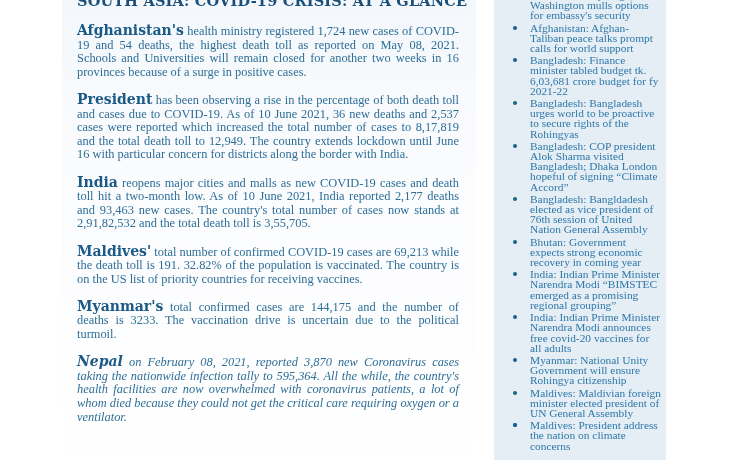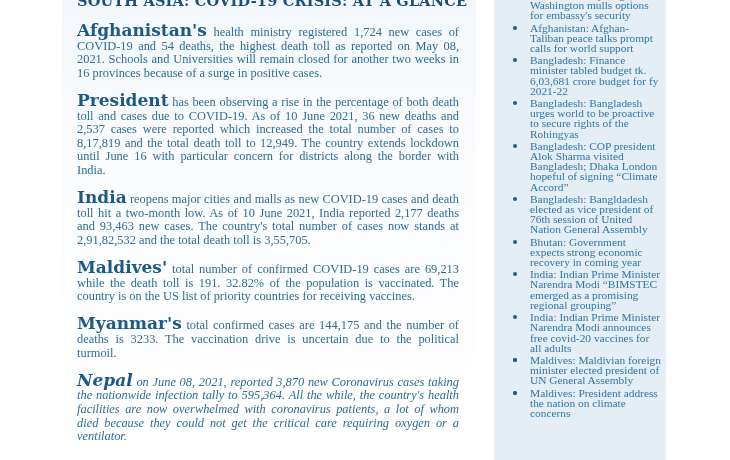--- a/index.html
+++ b/index.html
@@ -22,21 +22,21 @@
     font-size:14.5px; letter-spacing:0.2px;
     color:#1a4f7a; white-space:nowrap;
   }
   .article {
     position:absolute; left:77px; top:24px; width:382px;
     font-family:"Liberation Serif", serif;
     font-size:12.4px; line-height:13.6px;
     color:#2d6e97; text-align:justify;
   }
   .article p { margin:0 0 13.6px 0; }
-  .article b { color:#1b5a86; font-family:"DejaVu Serif", serif; font-size:17px; }
+  .article b { color:#1b5a86; font-family:"DejaVu Serif", serif; font-size:14px; }
   .article p.it { font-style:italic; }
   .sidebar {
     position:absolute; left:494px; top:-10px; width:172px; height:480px;
     background:#e5edf5;
   }
   .sidebar ul {
     list-style:none; margin:0; padding:0;
     position:absolute; left:0; top:0; width:172px;
   }
   .sidebar li {
@@ -57,35 +57,35 @@
   <div class="main"></div>
 
   <h1 class="headline">SOUTH ASIA: COVID-19 CRISIS: AT A GLANCE</h1>
 
   <div class="article">
     <p><b>Afghanistan's</b><span> health ministry registered 1,724 new cases of COVID-19 and 54 deaths, the highest death toll as reported on May 08, 2021. Schools and Universities will remain closed for another two weeks in 16 provinces because of a surge in positive cases.</span></p>
     <p><b>President</b><span> has been observing a rise in the percentage of both death toll and cases due to COVID-19. As of 10 June 2021, 36 new deaths and 2,537 cases were reported which increased the total number of cases to 8,17,819 and the total death toll to 12,949. The country extends lockdown until June 16 with particular concern for districts along the border with India.</span></p>
     <p><b>India</b><span> reopens major cities and malls as new COVID-19 cases and death toll hit a two-month low. As of 10 June 2021, India reported 2,177 deaths and 93,463 new cases. The country's total number of cases now stands at 2,91,82,532 and the total death toll is 3,55,705.</span></p>
     <p><b>Maldives'</b><span> total number of confirmed COVID-19 cases are 69,213 while the death toll is 191. 32.82% of the population is vaccinated. The country is on the US list of priority countries for receiving vaccines.</span></p>
     <p><b>Myanmar's</b><span> total confirmed cases are 144,175 and the number of deaths is 3233. The vaccination drive is uncertain due to the political turmoil.</span></p>
-    <p class="it"><b>Nepal</b><span> on June 08, 2021, reported 3,870 new Coronavirus cases taking the nationwide infection tally to 595,364. All the while, the country's health facilities are now overwhelmed with coronavirus patients, a lot of whom died because they could not get the critical care requiring oxygen or a ventilator.</span></p>
+    <p class="it"><b>Nepal</b><span> on February 08, 2021, reported 3,870 new Coronavirus cases taking the nationwide infection tally to 595,364. All the while, the country's health facilities are now overwhelmed with coronavirus patients, a lot of whom died because they could not get the critical care requiring oxygen or a ventilator.</span></p>
 
   </div>
 
   <aside class="sidebar">
     <ul>
       <li><span>reaches halfway stage, Washington mulls options for embassy's security</span></li>
       <li><span class="bullet"></span><span>Afghanistan: Afghan-Taliban peace talks prompt calls for world support</span></li>
       <li><span class="bullet"></span><span>Bangladesh: Finance minister tabled budget tk. 6,03,681 crore budget for fy 2021-22</span></li>
       <li><span class="bullet"></span><span>Bangladesh: Bangladesh urges world to be proactive to secure rights of the Rohingyas</span></li>
       <li><span class="bullet"></span><span>Bangladesh: COP president Alok Sharma visited Bangladesh; Dhaka London hopeful of signing “Climate Accord”</span></li>
       <li><span class="bullet"></span><span>Bangladesh: Bangldadesh elected as vice president of 76th session of United Nation General Assembly</span></li>
       <li><span class="bullet"></span><span>Bhutan: Government expects strong economic recovery in coming year</span></li>
       <li><span class="bullet"></span><span>India: Indian Prime Minister Narendra Modi “BIMSTEC emerged as a promising regional grouping”</span></li>
       <li><span class="bullet"></span><span>India: Indian Prime Minister Narendra Modi announces free covid-20 vaccines for all adults</span></li>
-      <li><span class="bullet"></span></li>
+      <li><span class="bullet"></span><span>Myanmar: National Unity Government will ensure Rohingya citizenship</span></li>
       <li><span class="bullet"></span><span>Maldives: Maldivian foreign minister elected president of UN General Assembly</span></li>
       <li><span class="bullet"></span></li>
       <li><span class="bullet"></span><span>Maldives: President address the nation on climate concerns</span></li>
 
     </ul>
   </aside>
 </div>
 
 </body></html>

